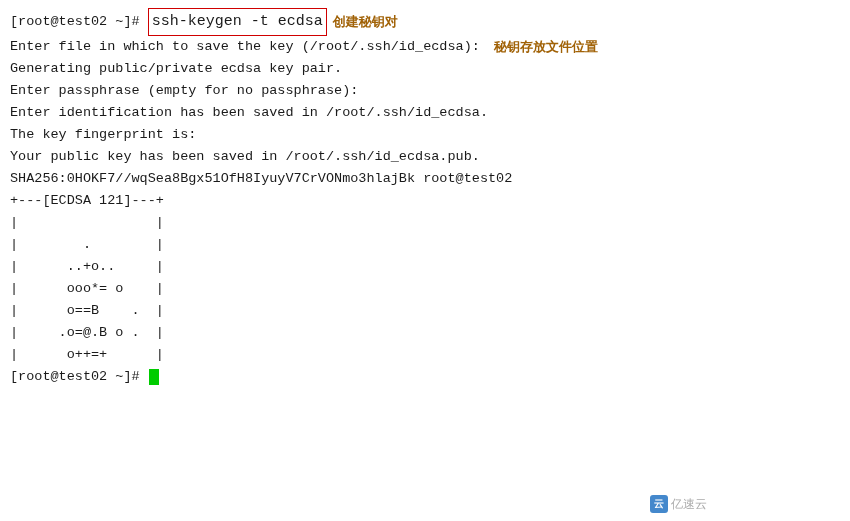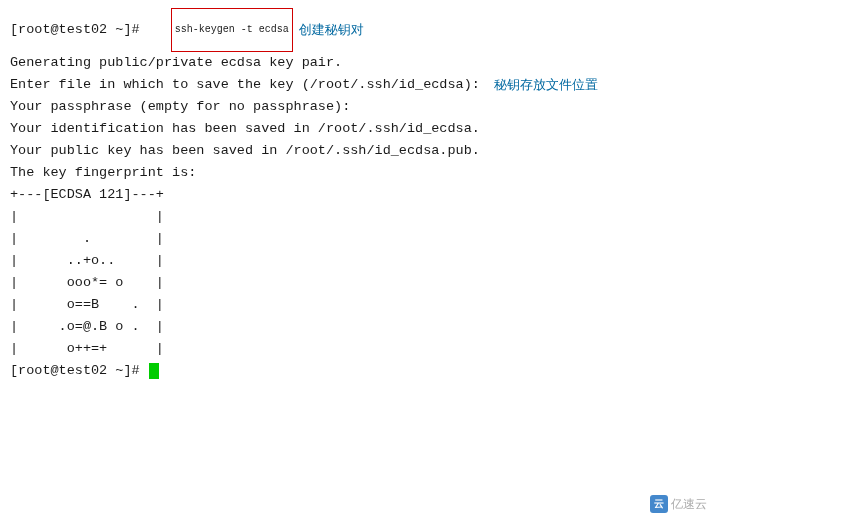--- a/index.html
+++ b/index.html
@@ -24,32 +24,31 @@
       white-space: pre;
       display: flex;
       align-items: center;
     }
     .prompt {
       color: #1a1a1a;
     }
     .command-box {
       display: inline-block;
       border: 1.5px solid #d00000;
-      padding: 12px 3px;
+      padding: 4px 3px;
       color: #1a1a1a;
       font-family: 'Courier New', Courier, monospace;
-      font-size: 10px;
+      font-size: 15px;
       line-height: 18px;
-      margin-left: 23px;
     }
     .annotation {
-      color: #0369a1;
+      color: #a16207;
       font-family: 'SimSun', 'STSong', serif;
       font-size: 13px;
-      font-weight: normal;
+      font-weight: bold;
       margin-left: 6px;
       white-space: nowrap;
     }
     .cursor-block {
       display: inline-block;
       width: 10px;
       height: 16px;
       background: #00cc00;
       vertical-align: middle;
       margin-left: 1px;
@@ -81,44 +80,47 @@
 </head>
 <body>
 
 <div class="terminal">
 
   <div class="line">
     <span class="prompt">[root@test02 ~]# </span><span class="command-box">ssh-keygen -t ecdsa</span><span class="annotation">创建秘钥对</span>
   </div>
 
   <div class="line">
+    <span>Enter file in which to save the key (/root/.ssh/id_ecdsa): </span><span class="annotation">秘钥存放文件位置</span>
+  </div>
+
+  <div class="line">
     <span>Generating public/private ecdsa key pair.</span>
   </div>
 
   <div class="line">
-    <span>Enter file in which to save the key (/root/.ssh/id_ecdsa): </span><span class="annotation">秘钥存放文件位置</span>
-  </div>
-
-  <div class="line">
-    <span>Your passphrase (empty for no passphrase):</span>
+    <span>Enter passphrase (empty for no passphrase):</span>
   </div>
 
 
   <div class="line">
-    <span>Your identification has been saved in /root/.ssh/id_ecdsa.</span>
+    <span>Enter identification has been saved in /root/.ssh/id_ecdsa.</span>
+  </div>
+
+  <div class="line">
+    <span>The key fingerprint is:</span>
   </div>
 
   <div class="line">
     <span>Your public key has been saved in /root/.ssh/id_ecdsa.pub.</span>
   </div>
 
   <div class="line">
-    <span>The key fingerprint is:</span>
+    <span>SHA256:0HOKF7//wqSea8Bgx51OfH8IyuyV7CrVONmo3hlajBk root@test02</span>
   </div>
-
 
 
   <div class="line"><span>+---[ECDSA 121]---+</span></div>
   <div class="line"><span>|                 |</span></div>
   <div class="line"><span>|        .        |</span></div>
   <div class="line"><span>|      ..+o..     |</span></div>
   <div class="line"><span>|      ooo*= o    |</span></div>
   <div class="line"><span>|      o==B    .  |</span></div>
   <div class="line"><span>|     .o=@.B o .  |</span></div>
   <div class="line"><span>|      o++=+      |</span></div>

